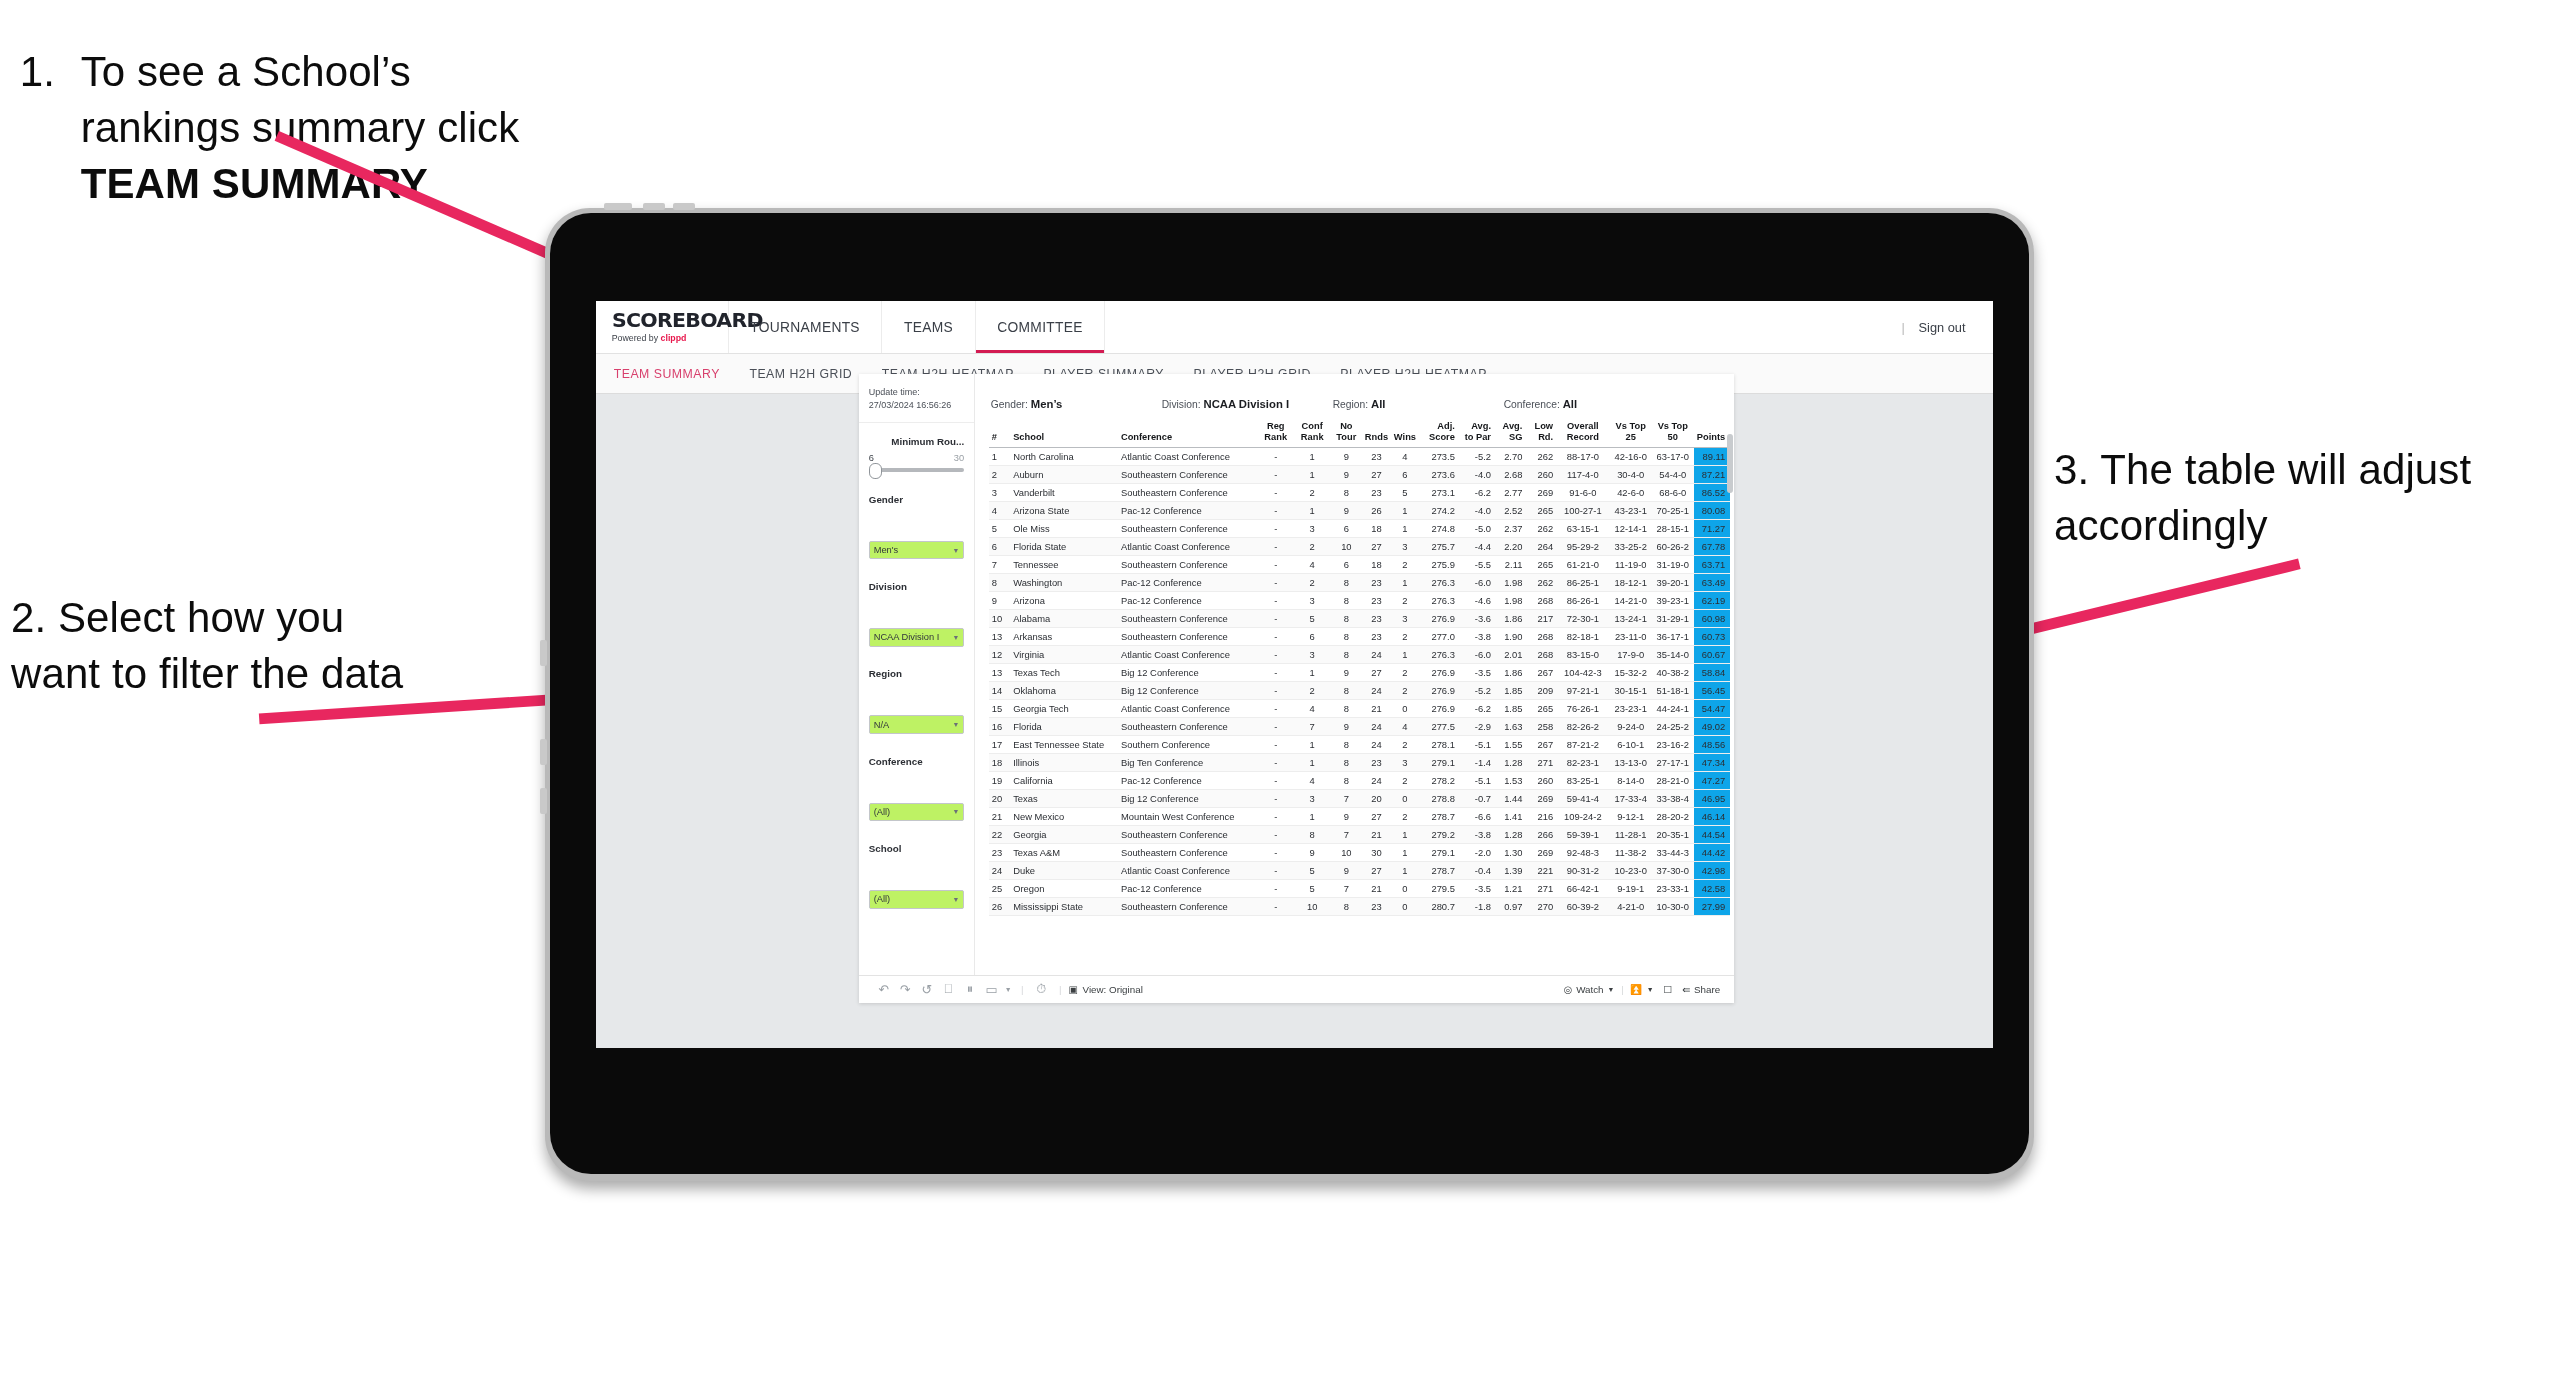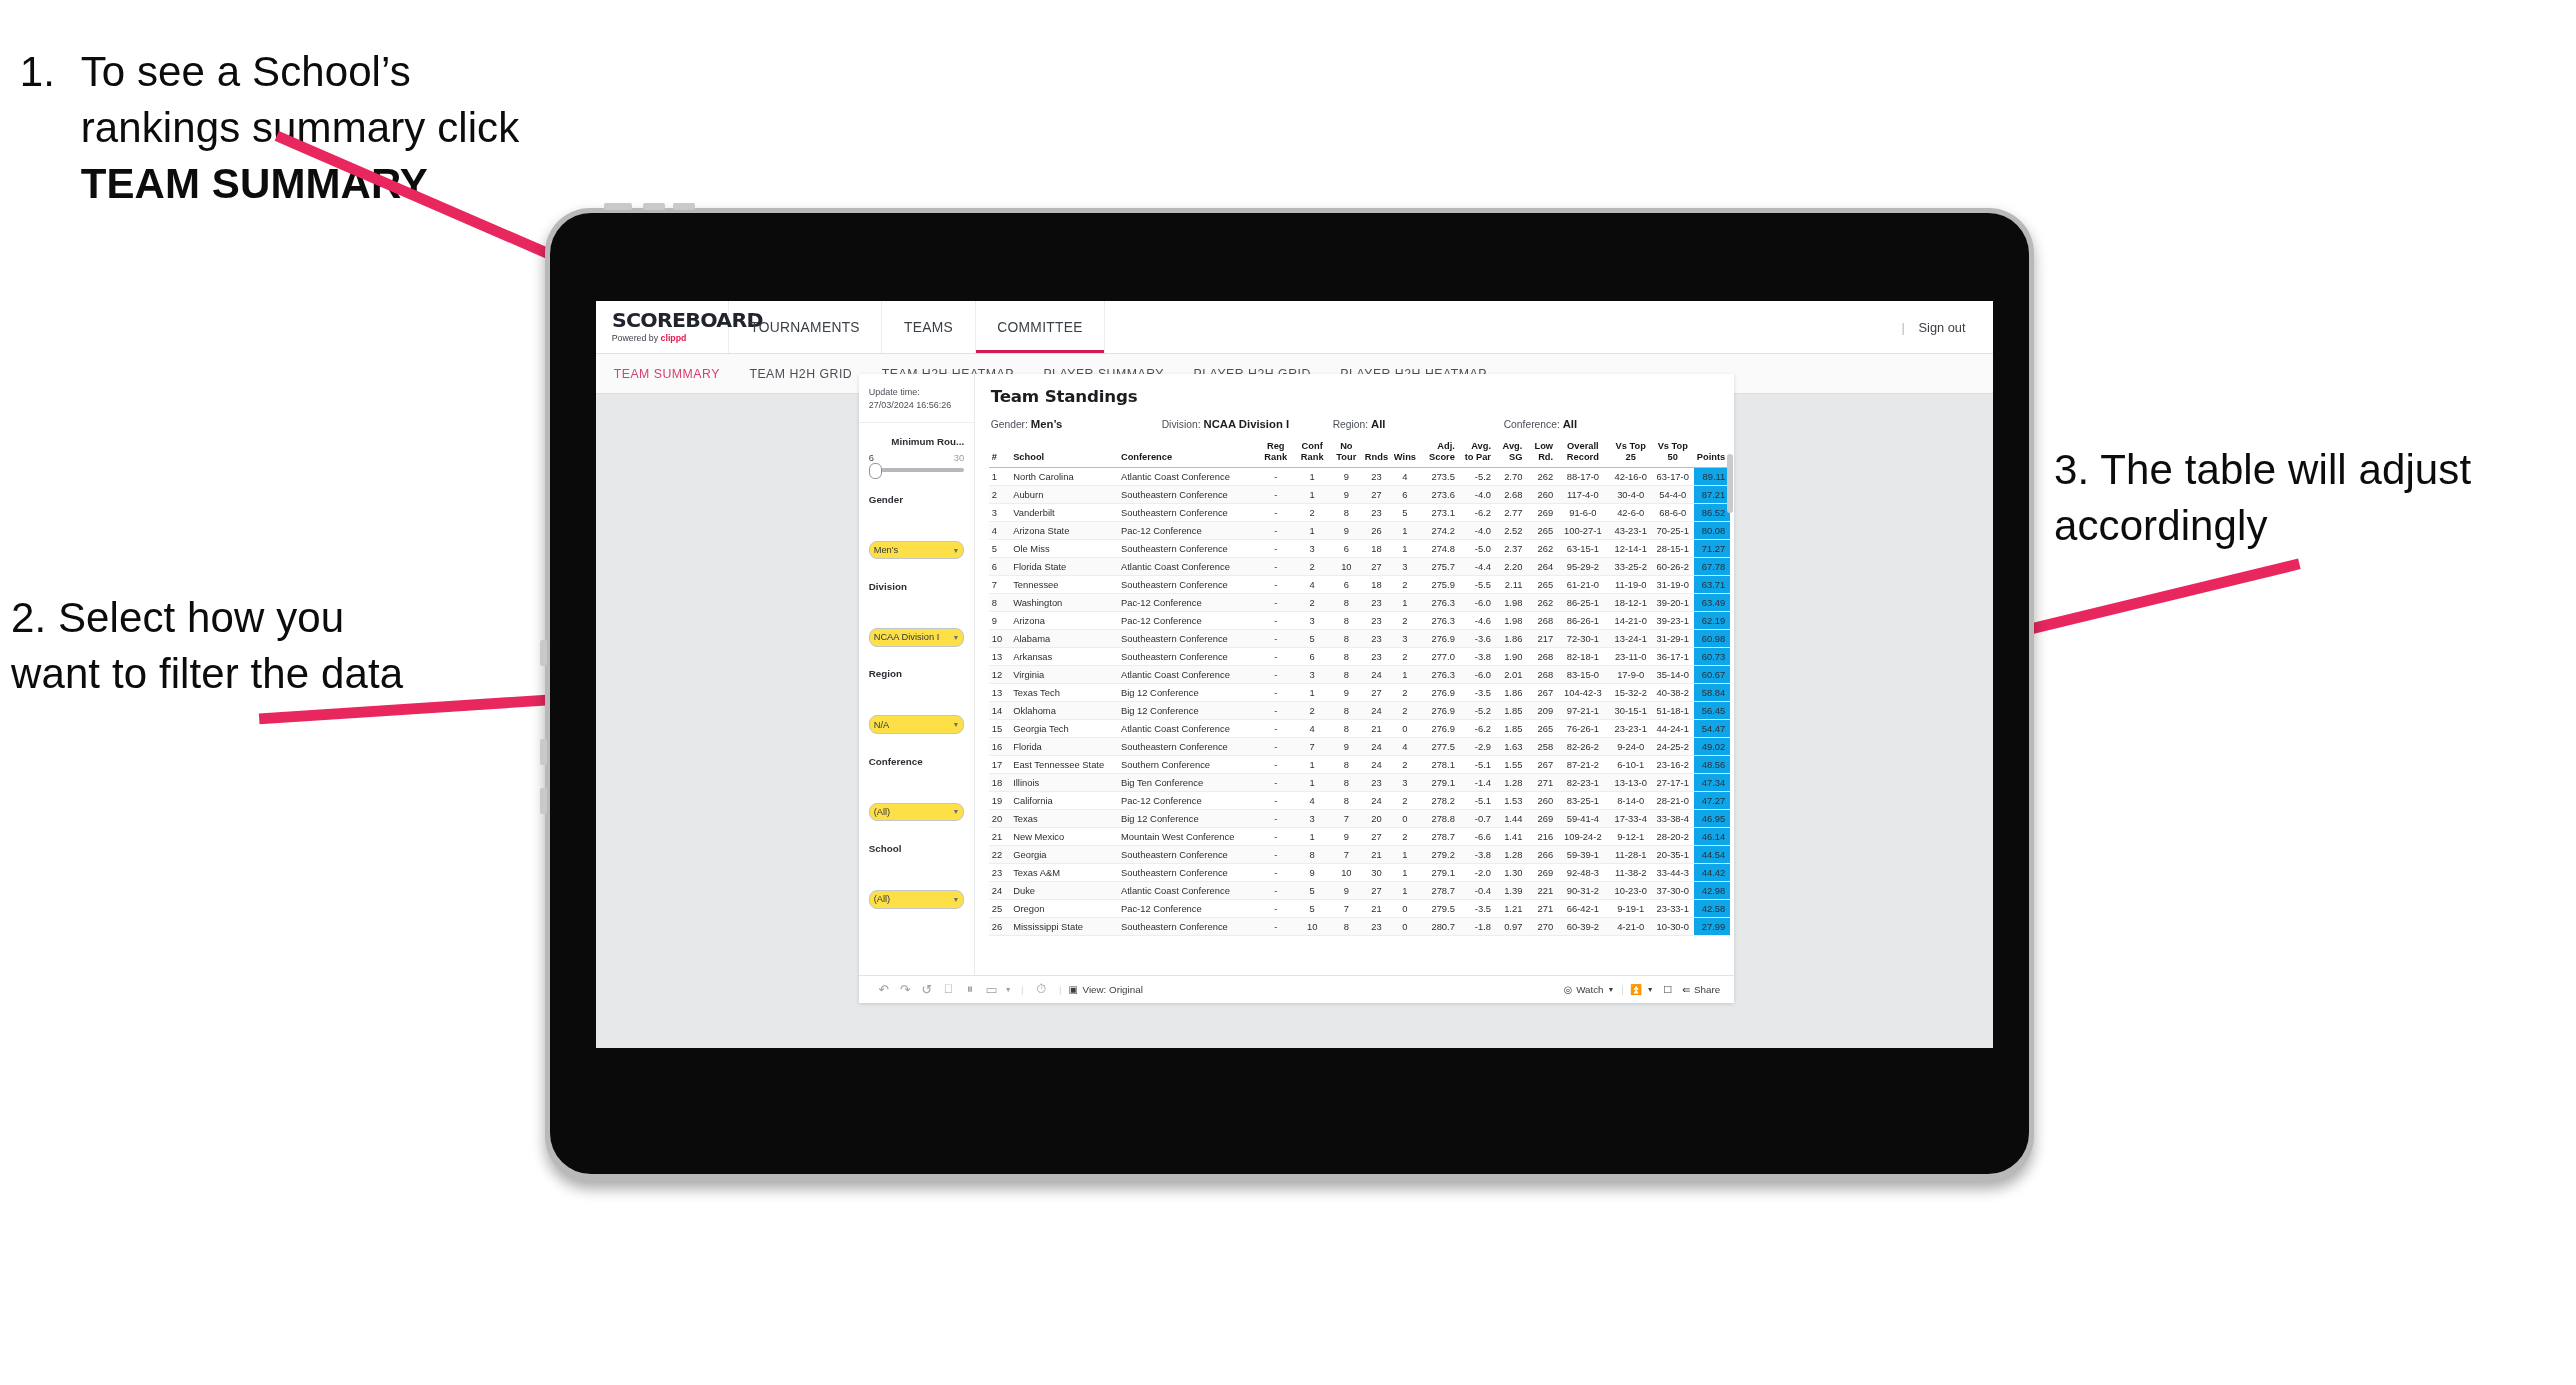--- a/index.html
+++ b/index.html
@@ -66,21 +66,21 @@
   #viz{position:absolute;left:263px;top:73px;width:875px;height:629px;
        background:#fff;box-shadow:0 1px 3.9px rgba(0,0,0,.14);display:flex;
        flex-direction:column;}
   #vizbody{flex:1;display:flex;overflow:hidden;}
   #leftcol{width:115px;border-right:1px solid #e9e9e9;display:flex;flex-direction:column;}
   .updbox{padding:11.8px 9.8px 9.8px 9.8px;border-bottom:1px solid #ededed;}
   .updbox div{font-size:9px;color:#4b5058;line-height:1.45;}
   .filters{padding:13.8px 9.8px 0 9.8px;}
   .fblock{margin-bottom:21.6px;}
   .flabel{font-size:9.8px;color:#2c2f35;font-weight:bold;margin-bottom:4.9px;}
-  .fsel{height:16.7px;border:1px solid #c3c6ca;background:#fde047;border-radius:8px;
+  .fsel{height:16.7px;border:1px solid #c3c6ca;background:#bef264;border-radius:2px;
         display:flex;align-items:center;padding:0 3.9px;font-size:9.3px;color:#32363c;margin-top:36px;}
   .fsel .val{flex:1;overflow:hidden;white-space:nowrap;}
   .fsel .car{font-size:6.9px;color:#6b7077;}
   .sliderwrap{text-align:right;}
   .sliderwrap .stitle{font-size:9.8px;color:#2c2f35;font-weight:bold;}
   .srow{display:flex;justify-content:space-between;font-size:9.3px;margin-top:5.9px;}
   .srow .lo{color:#3a3f47;}
   .srow .hi{color:#9aa0a6;}
   .strack{height:3.9px;background:#b5b8bc;border-radius:2px;margin-top:4.9px;position:relative;}
   .sthumb{position:absolute;left:0;top:-4.9px;width:10.8px;height:13.8px;background:#fff;
@@ -255,21 +255,20 @@
               <span class="val">(All)</span>
               <span class="car">▼</span>
             </div>
           </div>
 
         </div>
       </div>
 
       <div id="rightcol">
         <div class="vizhead">
-          <div class="vtitle">Team Standings</div>
           <div class="vfilters">
             <div class="f"><span>Gender:</span> <b>Men’s</b></div>
             <div class="f"><span>Division:</span> <b>NCAA Division I</b></div>
             <div class="f"><span>Region:</span> <b>All</b></div>
             <div class="f"><span>Conference:</span> <b>All</b></div>
           </div>
         </div>
 
         <div class="tblwrap">
           <table>

